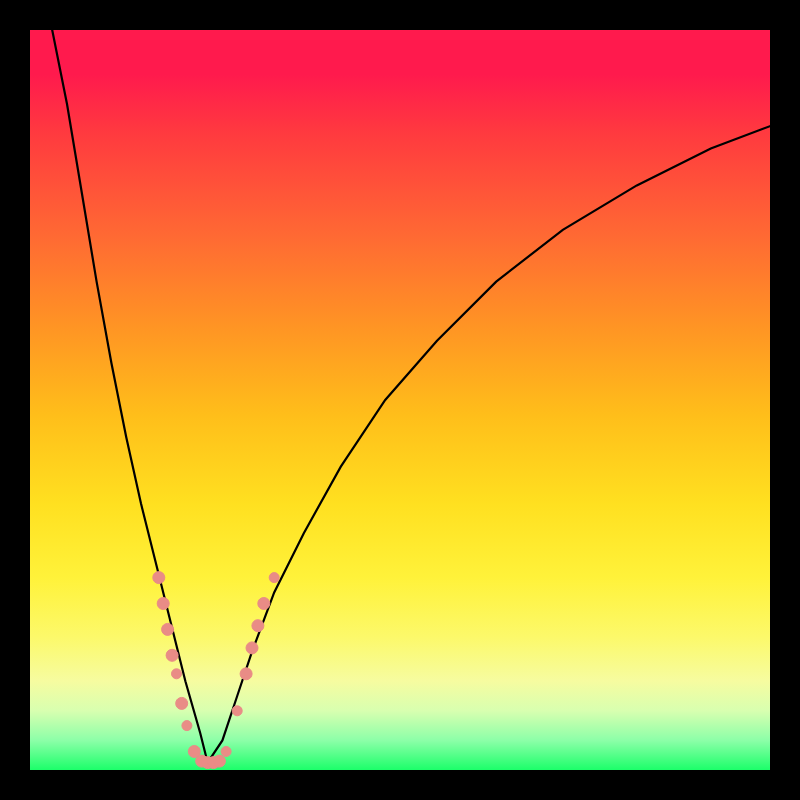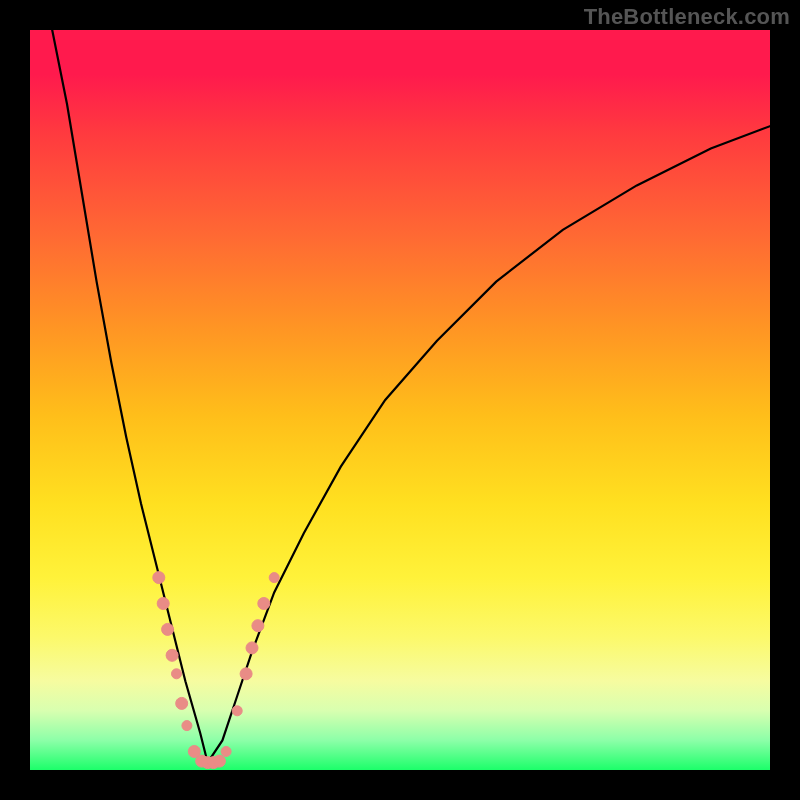--- a/index.html
+++ b/index.html
@@ -88,14 +88,13 @@
           <circle cx="196.1" cy="721.5" r="5" fill="#e98c86" stroke="#e98c86"></circle>
           <circle cx="207.2" cy="680.8" r="5" fill="#e98c86" stroke="#e98c86"></circle>
           <circle cx="216.1" cy="643.8" r="6" fill="#e98c86" stroke="#e98c86"></circle>
           <circle cx="222.0" cy="617.9" r="6" fill="#e98c86" stroke="#e98c86"></circle>
           <circle cx="227.9" cy="595.7" r="6" fill="#e98c86" stroke="#e98c86"></circle>
           <circle cx="233.8" cy="573.5" r="6" fill="#e98c86" stroke="#e98c86"></circle>
           <circle cx="244.2" cy="547.6" r="5" fill="#e98c86" stroke="#e98c86"></circle>
         </g>
     </svg>
   </div>
-  <div class="watermark">TheBottleneck.com</div>
 </div>
 
 </body></html>

